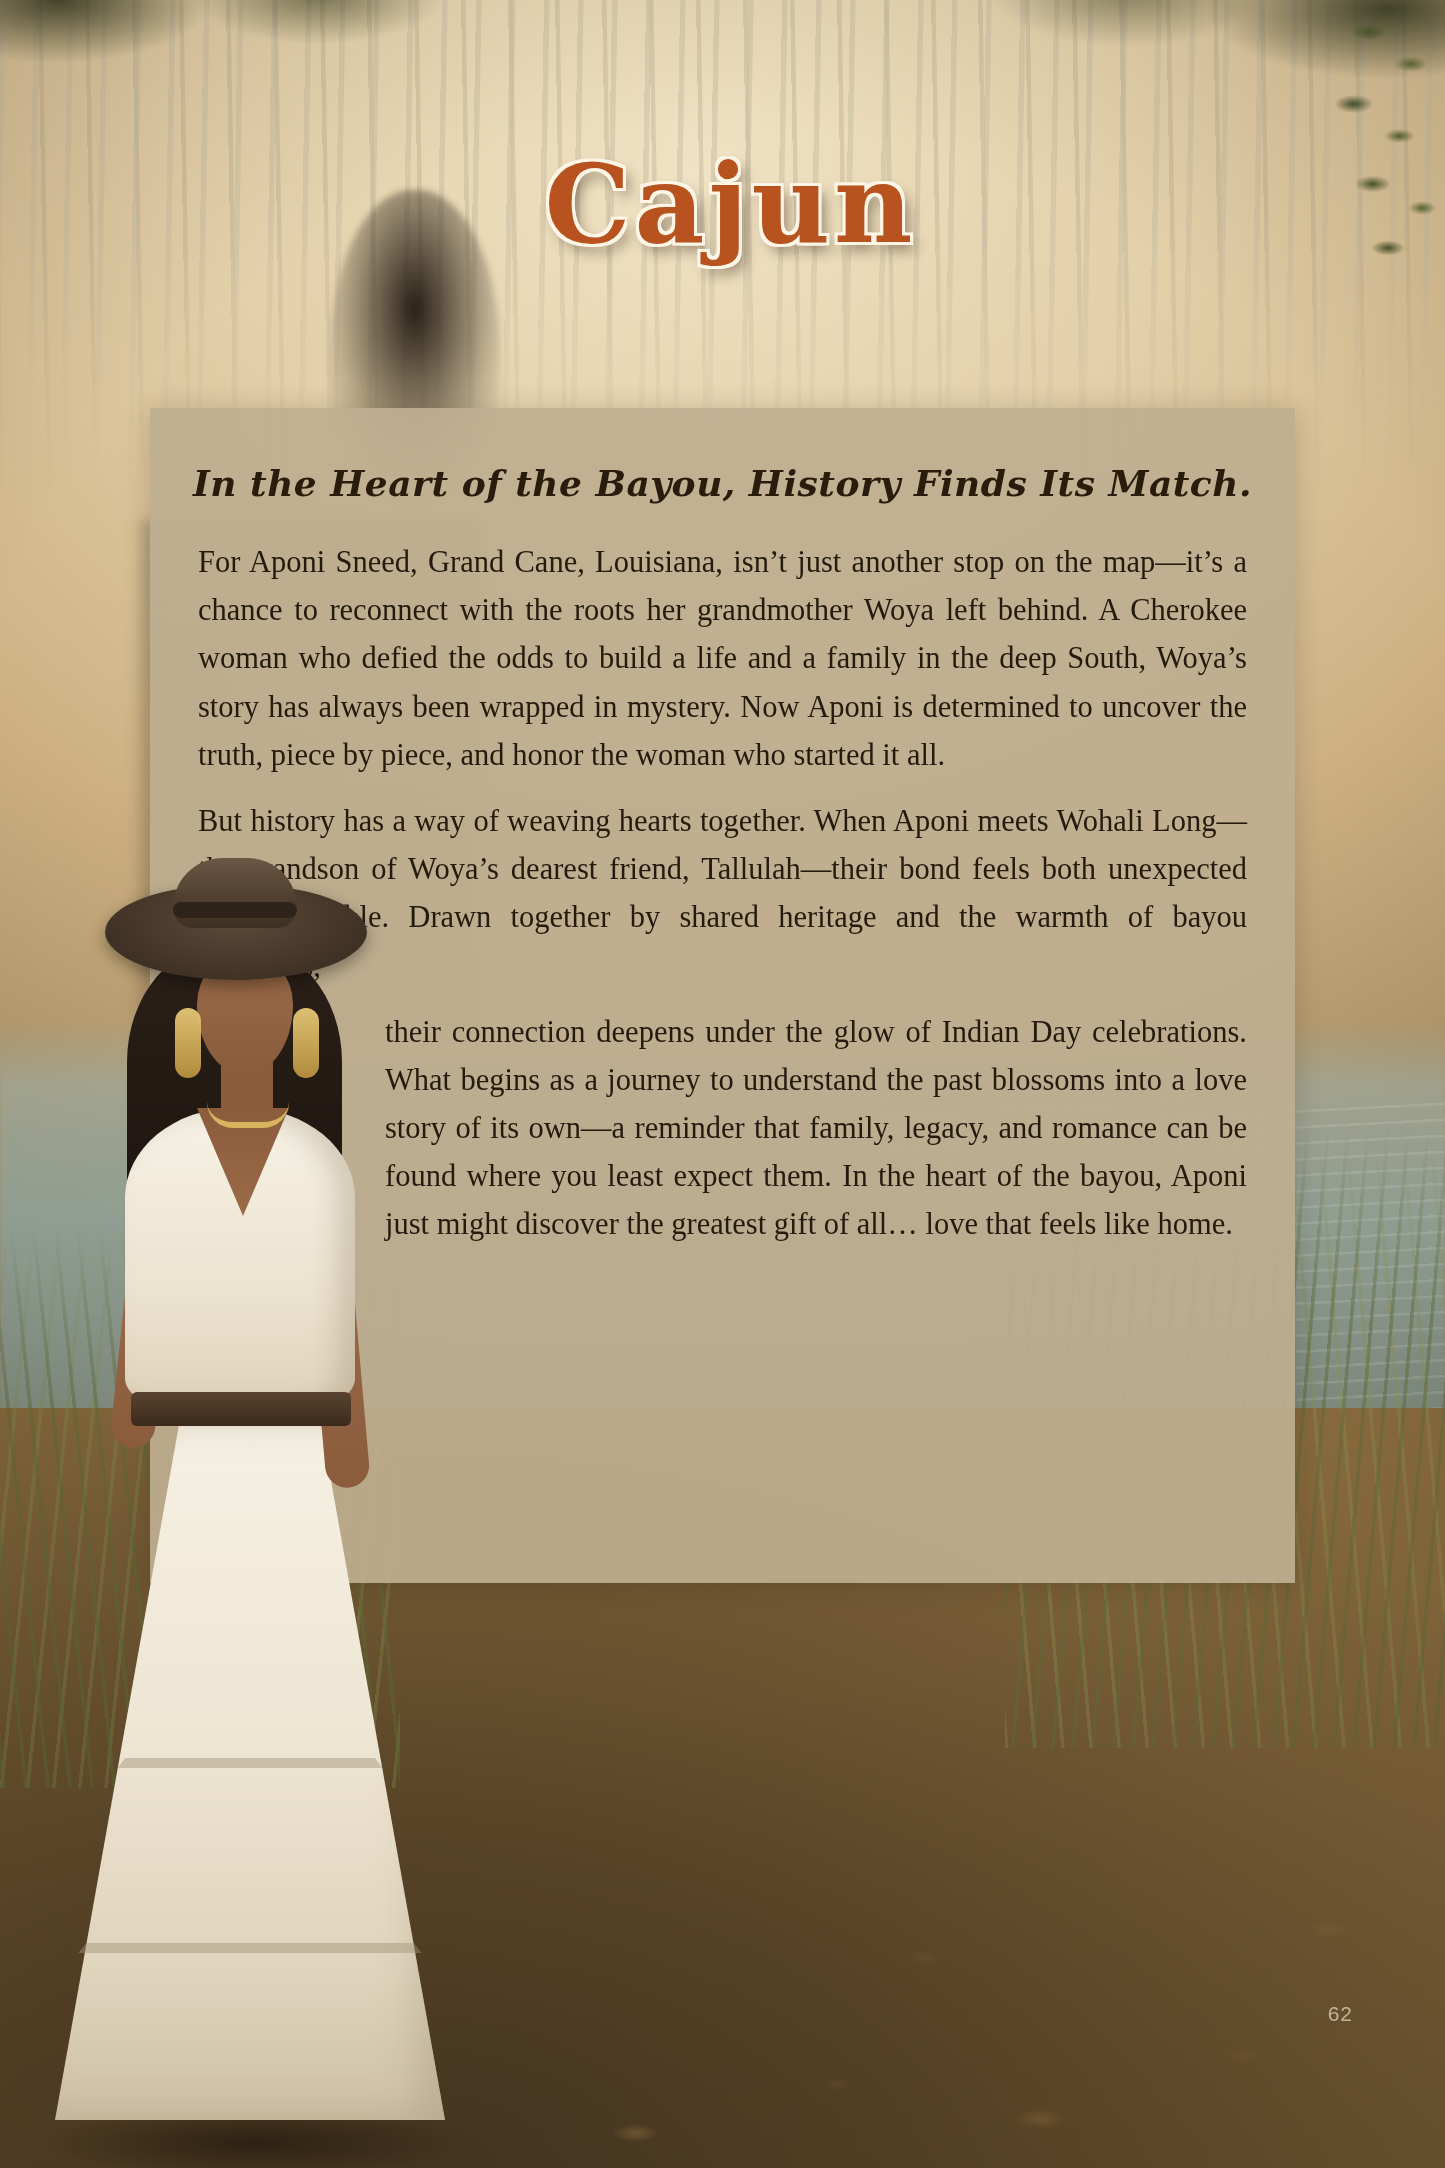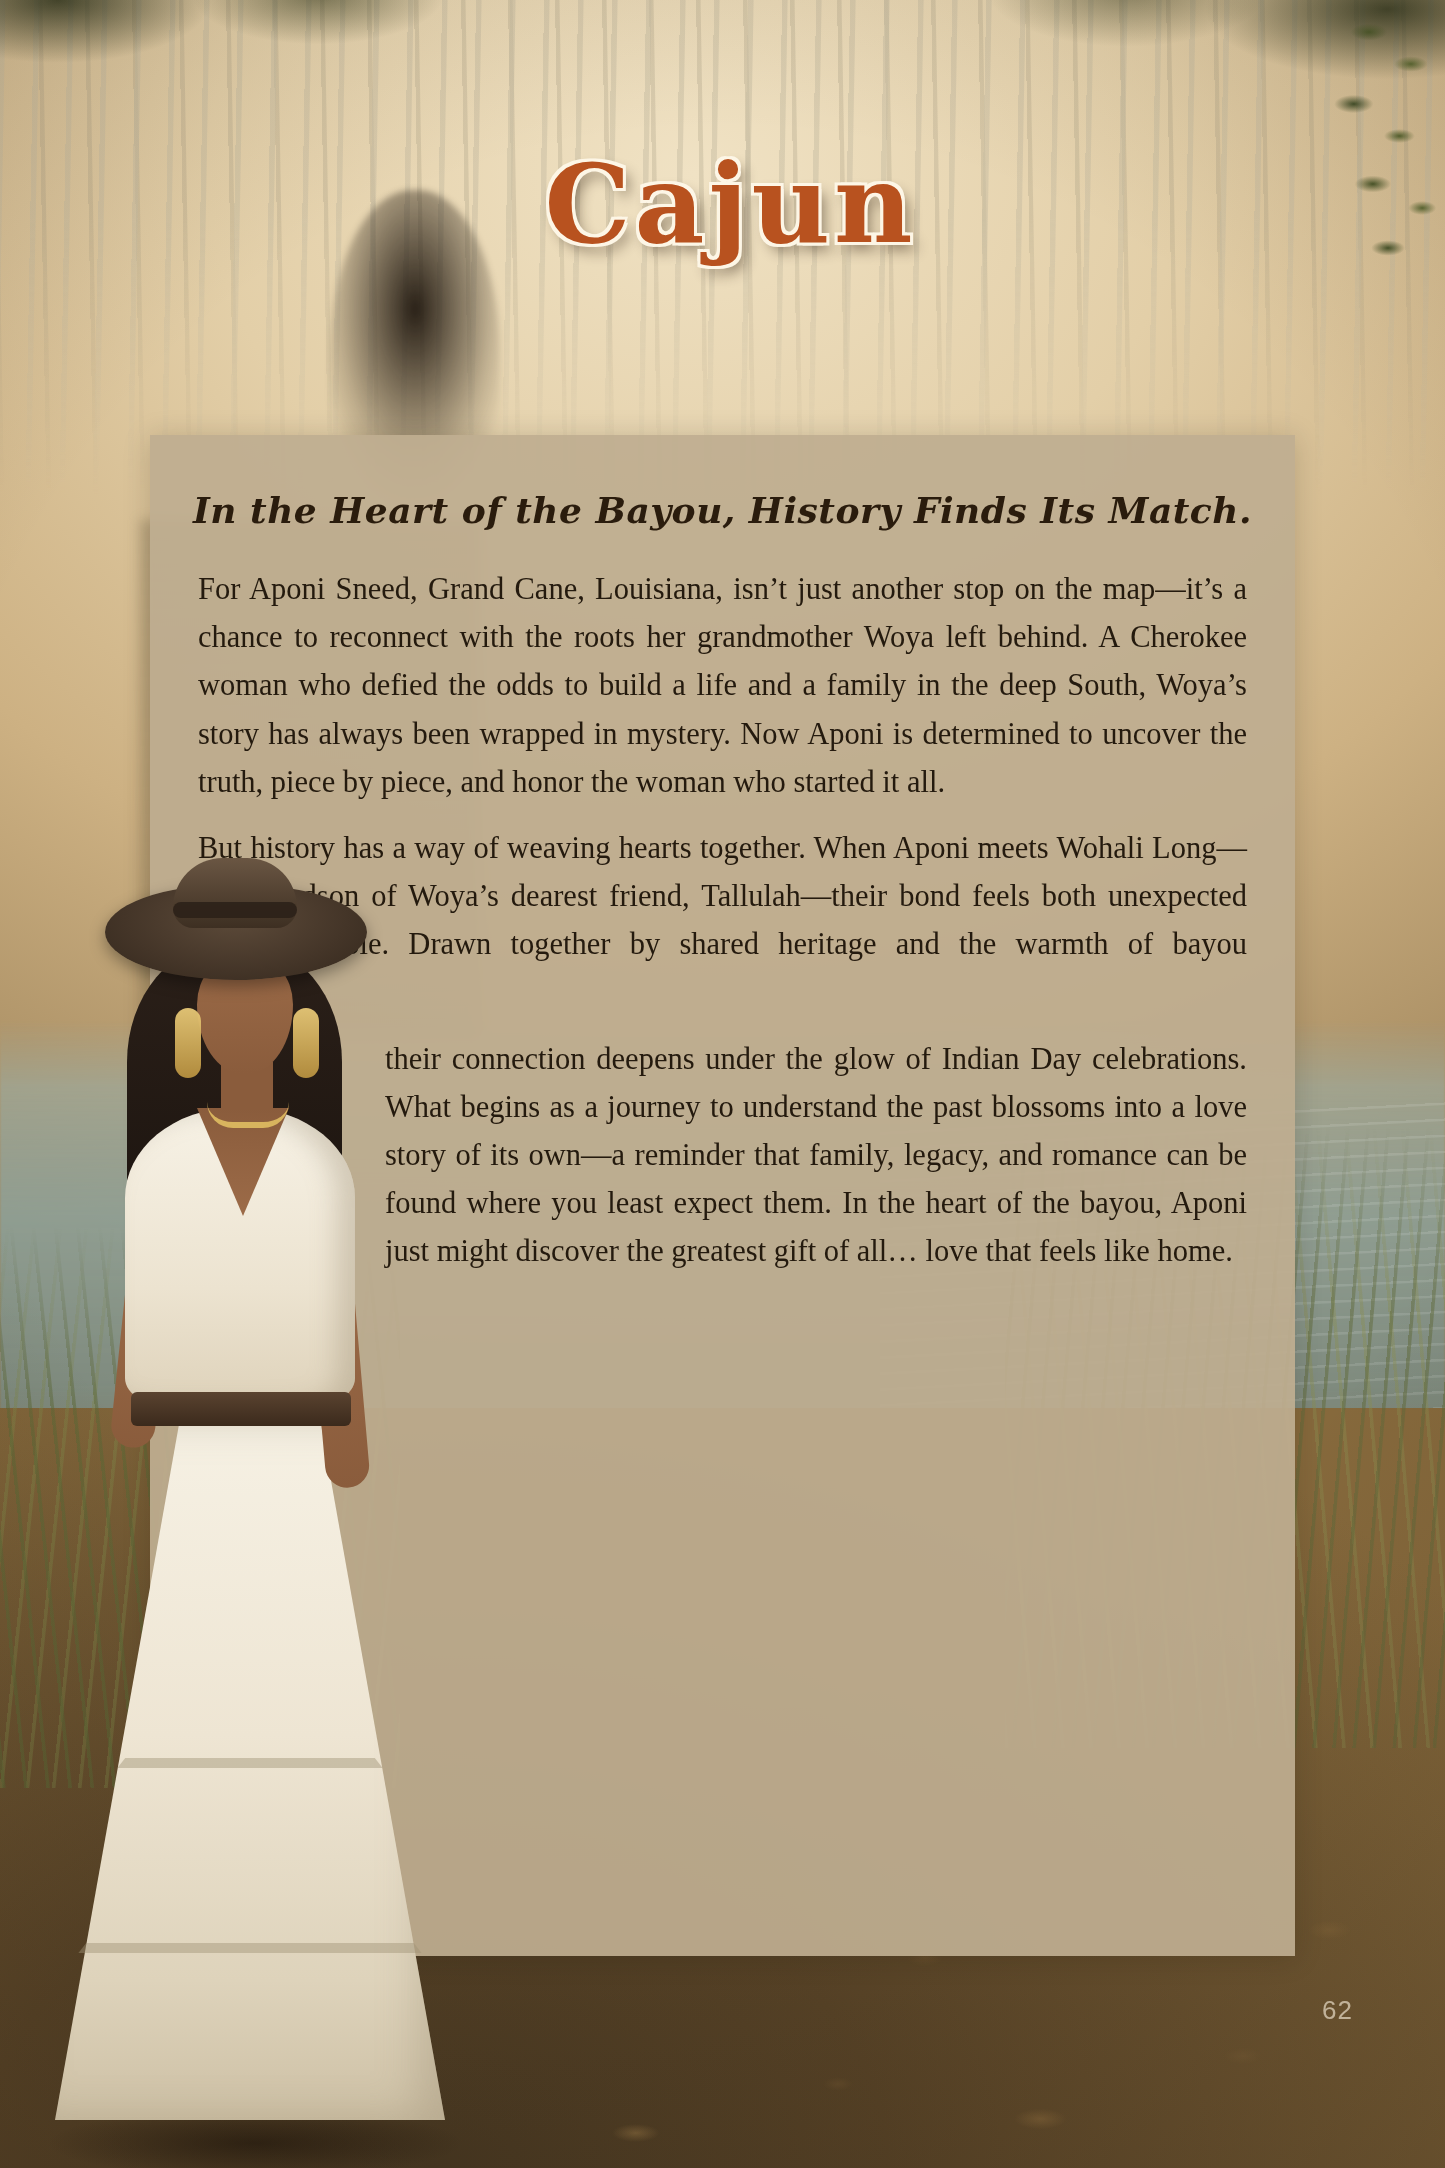--- a/index.html
+++ b/index.html
@@ -198,23 +198,23 @@
   }
   .title-sub .small-of {
     font-size: 46px;
     vertical-align: 6px;
   }
 
   
   .panel {
     position: absolute;
     left: 150px;
-    top: 435px;
+    top: 408px;
     width: 1145px;
-    height: 1521px;
+    height: 1175px;
     background: rgba(190, 173, 144, 0.93);
     z-index: 4;
     box-shadow: 0 2px 26px rgba(30,20,10,.18);
   }
   .panel-inner {
     padding: 54px 30px 0 30px;
   }
   .tagline {
     font-family: "DejaVu Serif", "Liberation Serif", serif;
     font-style: italic;
@@ -403,21 +403,21 @@
     height: 70px;
     background: radial-gradient(ellipse at 50% 50%, rgba(25,16,8,.55), transparent 70%);
   }
 
   
   .page-number {
     position: absolute;
     right: 92px;
     bottom: 142px;
     font-family: "Liberation Sans", sans-serif;
-    font-size: 26px;
+    font-size: 21px;
     color: rgba(228,216,196,.72);
     z-index: 8;
     letter-spacing: 1px;
   }
 </style>
 </head>
 <body>
 
 <div id="page">
 

